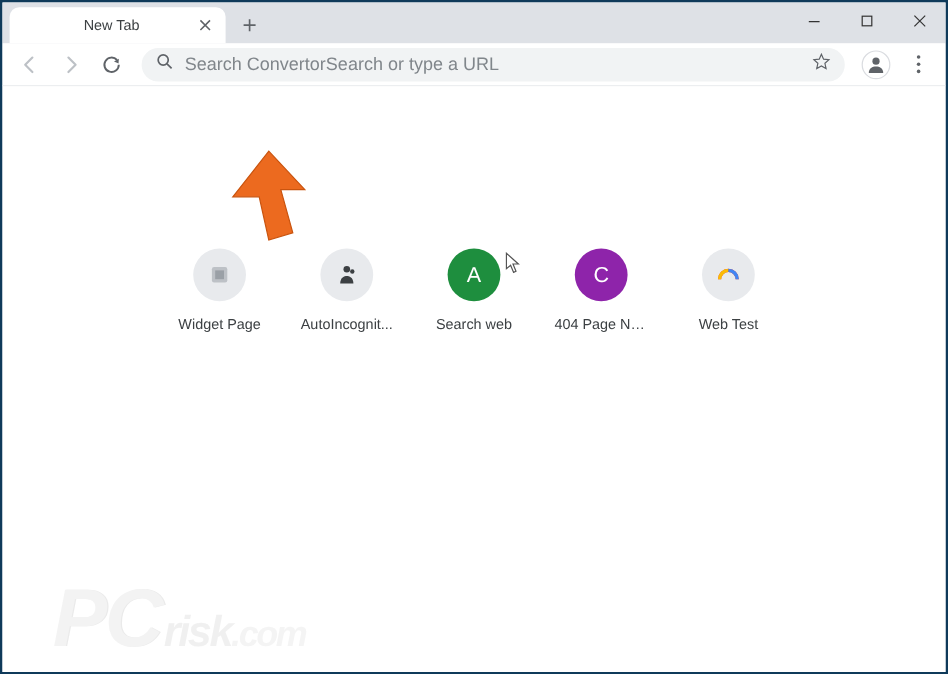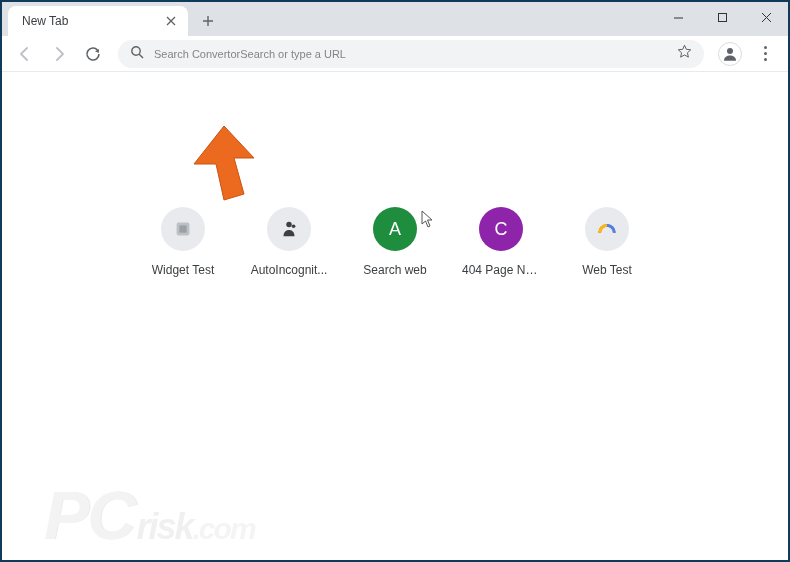--- a/index.html
+++ b/index.html
@@ -1,29 +1,29 @@
 <!DOCTYPE html>
 <html><head>
 <meta charset="utf-8">
 <style>
 * { margin: 0; padding: 0; box-sizing: border-box; }
 body { font-family: "Segoe UI", Arial, sans-serif; width: 790px; height: 562px; overflow: hidden; background: #fff; position: relative; border: 2px solid #0f3a5a; }
 .tabbar { height: 34px; background: #dee1e6; display: flex; align-items: flex-end; position: relative; }
-.tab { background: #fff; height: 30px; margin-left: 6px; margin-top: 4px; padding: 0 10px 0 14px; border-top-left-radius: 8px; border-top-right-radius: 8px; display: flex; align-items: center; min-width: 180px; font-size: 12px; color: #3c4043; position: relative; }
+.tab { background: #fff; height: 30px; margin-left: 6px; margin-top: 4px; padding: 0 10px 0 14px; border-top-left-radius: 8px; border-top-right-radius: 8px; display: flex; align-items: center; min-width: 180px; font-size: 12px; color: #3c4043; position: relative; text-align: center; }
 .tab-title { flex: 1; white-space: nowrap; overflow: hidden; text-overflow: ellipsis; }
 .tab-close { width: 14px; height: 14px; display: flex; align-items: center; justify-content: center; cursor: pointer; color: #5f6368; }
 .newtab-btn { width: 28px; height: 28px; display: flex; align-items: center; justify-content: center; color: #5f6368; cursor: pointer; margin-left: 6px; margin-bottom: 1px; }
 .window-controls { position: absolute; right: 0; top: 0; height: 100%; display: flex; }
 .wc { width: 44px; height: 30px; display: flex; align-items: center; justify-content: center; color: #333; cursor: pointer; }
 .toolbar { height: 36px; background: #fff; display: flex; align-items: center; padding: 0 8px; gap: 4px; border-bottom: 1px solid #e8eaed; }
 .nav-btn { width: 30px; height: 30px; border-radius: 50%; display: flex; align-items: center; justify-content: center; color: #5f6368; cursor: pointer; }
 .nav-btn.disabled { color: #bdc1c6; }
 .omnibox { flex: 1; height: 28px; background: #f1f3f4; border-radius: 14px; display: flex; align-items: center; padding: 0 12px; gap: 10px; margin: 0 6px; }
 .omnibox .sicon { color: #5f6368; }
-.omnibox input { flex: 1; border: none; background: transparent; outline: none; font-size: 11px; color: #5f6368; }
+.omnibox input { flex: 1; border: none; background: transparent; outline: none; font-size: 15px; color: #5f6368; }
 .omnibox input::placeholder { color: #80868b; }
 .star { color: #5f6368; }
 .avatar { width: 24px; height: 24px; border-radius: 50%; background: #fff; border: 1px solid #dadce0; display: flex; align-items: center; justify-content: center; color: #5f6368; margin: 0 4px; }
 .menu-btn { width: 30px; height: 30px; display: flex; align-items: center; justify-content: center; color: #5f6368; flex-direction: column; gap: 3px; cursor: pointer; }
 .menu-btn span { width: 3px; height: 3px; background: #5f6368; border-radius: 50%; }
 .content { position: relative; height: calc(100% - 70px); background: #fff; }
 .shortcuts { position: absolute; top: 135px; left: 50%; transform: translateX(-50%); display: flex; gap: 28px; }
 .sc { width: 78px; display: flex; flex-direction: column; align-items: center; gap: 12px; cursor: pointer; }
 .sc-circle { width: 44px; height: 44px; border-radius: 50%; background: #f1f3f4; display: flex; align-items: center; justify-content: center; font-size: 18px; font-weight: 500; color: #fff; }
 .sc-label { font-size: 12px; color: #3c4043; text-align: center; white-space: nowrap; overflow: hidden; text-overflow: ellipsis; width: 100%; }
@@ -116,21 +116,21 @@
 
 <div class="content">
   <div class="shortcuts">
     <div class="sc">
       <div class="sc-circle" style="background:#e8eaed">
         <svg width="22" height="22" viewBox="0 0 24 24">
             <rect x="5" y="5" width="14" height="14" rx="2" fill="#bdc1c6"></rect>
             <rect x="8" y="8" width="8" height="8" fill="#9aa0a6"></rect>
           </svg>
       </div>
-      <div class="sc-label">Widget Test</div>
+      <div class="sc-label">Widget Page</div>
     </div>
     <div class="sc">
       <div class="sc-circle" style="background:#e8eaed">
         <svg width="22" height="22" viewBox="0 0 24 24">
             <circle cx="12" cy="7" r="3" fill="#3c4043"></circle>
             <path d="M6 20 C6 14 10 13 12 13 C14 13 18 14 18 20 Z" fill="#3c4043"></path>
             <circle cx="17" cy="9" r="2" fill="#3c4043"></circle>
           </svg>
       </div>
       <div class="sc-label">AutoIncognit...</div>

